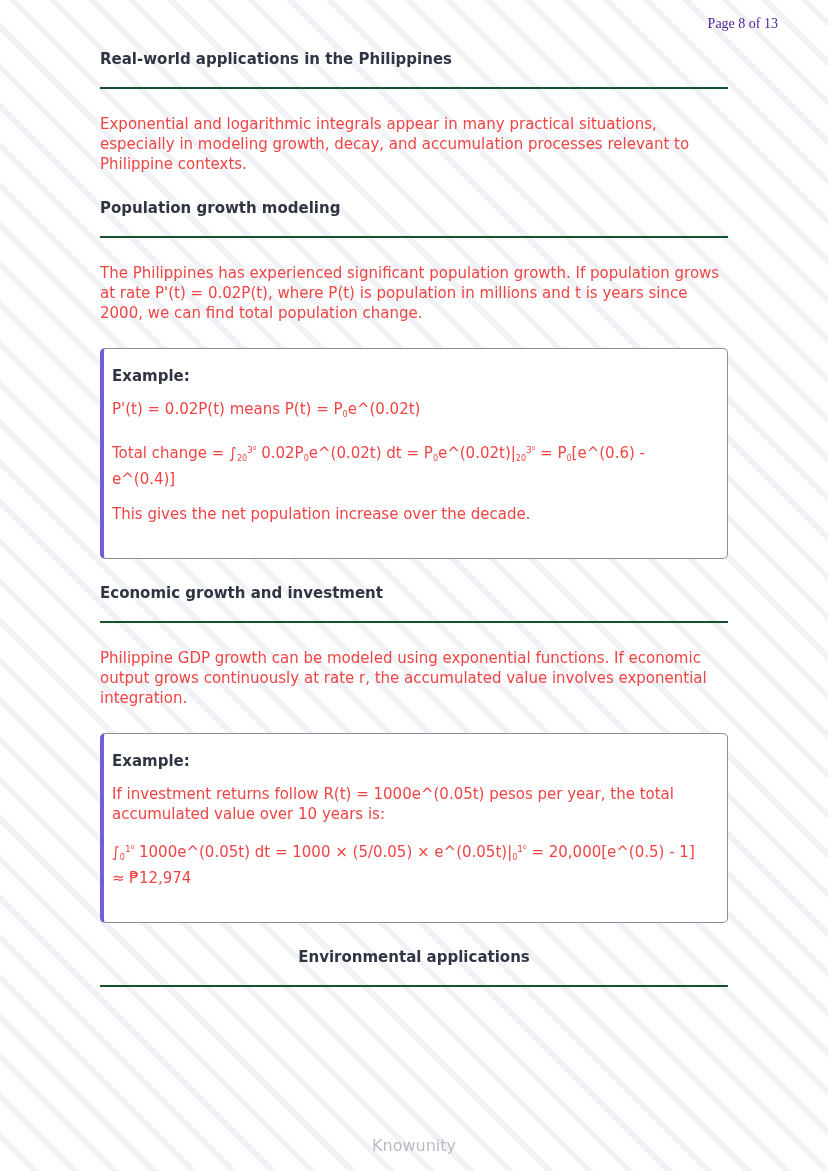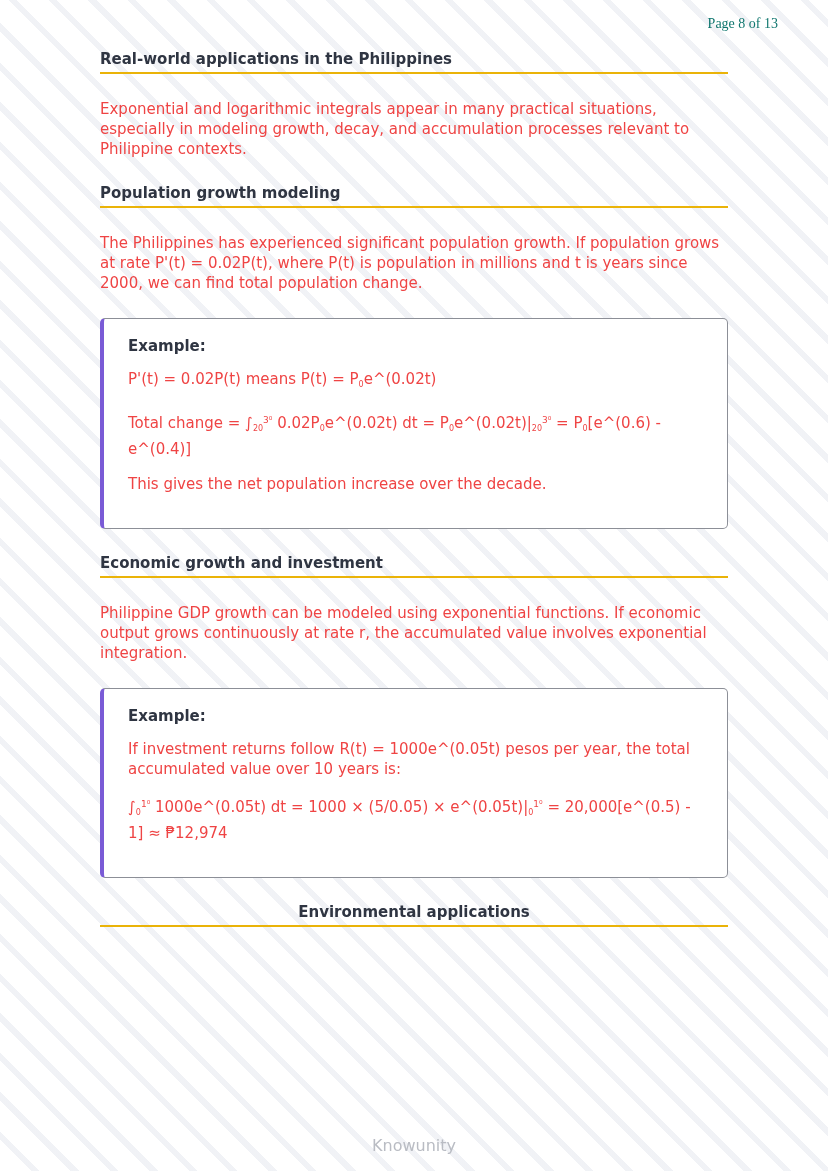--- a/index.html
+++ b/index.html
@@ -5,32 +5,32 @@
   html, body { margin: 0; padding: 0; }
   body {
     width: 828px; height: 1171px; position: relative; overflow: hidden;
     background-color: #ffffff;
     background-image: repeating-linear-gradient(45deg, rgba(235,237,242,0) 0px, rgba(235,237,242,0) 22px, rgba(236,238,243,0.75) 22px, rgba(236,238,243,0.75) 28px);
     font-family: "DejaVu Sans", sans-serif;
     color: #2b2f38;
   }
   .page-num {
     position: absolute; top: 16px; right: 50px;
-    font-family: "Liberation Serif", serif; font-size: 14px; color: #0f766e;
+    font-family: "Liberation Serif", serif; font-size: 14px; color: #4c1d95;
   }
   .content { position: absolute; left: 100px; top: 50px; width: 628px; }
   h2 {
     font-size: 15px; font-weight: bold; color: #2f3542;
-    margin: 0; padding-bottom: 4px; border-bottom: 2px solid #eab308;
+    margin: 0; padding-bottom: 19px; border-bottom: 2px solid #14532d;
   }
   p { font-size: 15px; line-height: 20px; margin: 0; color: #ef4444; }
   .sec-gap { margin-top: 26px; }
   .box {
     background: #ffffff; border: 1.5px solid #8c8f97; border-left: 4px solid #7a5bd6;
-    border-radius: 5px; padding: 18px 20px 22px 24px;
+    border-radius: 5px; padding: 18px 20px 22px 8px;
   }
   .box .label { font-weight: bold; font-size: 15px; color: #2f3542; margin-bottom: 14px; }
   .box p { margin-bottom: 15px; }
   .box p:last-child { margin-bottom: 12px; }
   sub.s { font-size: 8px; vertical-align: -3px; }
   sup.s { font-size: 9px; vertical-align: 5px; }
   .footer {
     position: absolute; left: 0; width: 828px; top: 1136px; text-align: center;
     font-size: 16px; color: #b9bcc3;
   }

